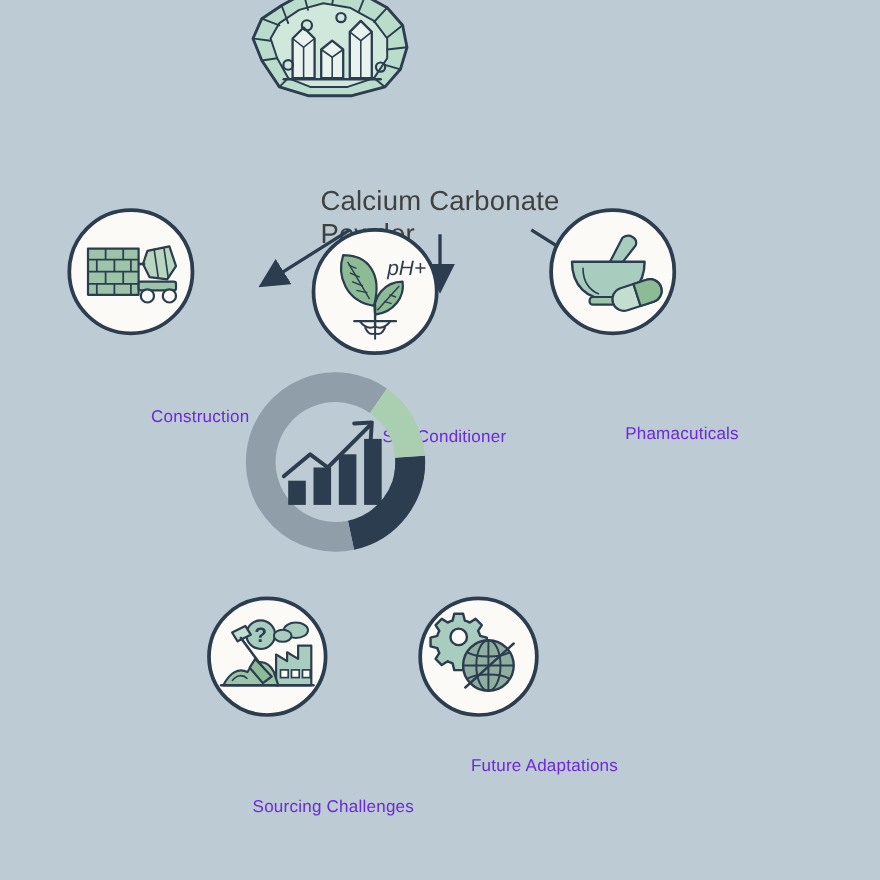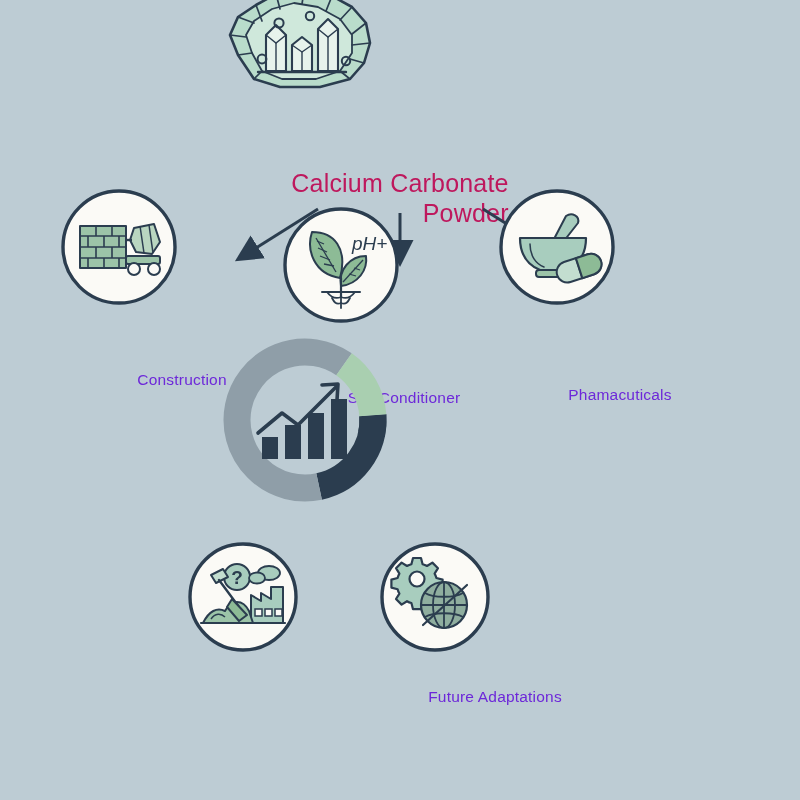--- a/index.html
+++ b/index.html
@@ -14,22 +14,22 @@
     position:absolute;
     text-align:center;
     color:#6d28d9;
     font-size:15.5px;
     letter-spacing:.2px;
     white-space:nowrap;
     transform:translateX(-50%);
   }
   .title-txt{
     position:absolute;
-    text-align:right;
-    color:#be185d;
+    text-align:left;
+    color:#404040;
     font-size:25px;
     line-height:30px;
     letter-spacing:.2px;
     transform:translateX(-50%);
     white-space:nowrap;
   }
   .circle-wrap{position:absolute;transform:translate(-50%,-50%);}
   svg{display:block;overflow:visible;}
 </style>
 </head>
@@ -248,20 +248,21 @@
         <path d="M28 82 C32 76 38 76 42 80" stroke="#2b3d4f" stroke-width="1.4" fill="none"></path>
 
         <path d="M28 38 L40 32 L45 40 L33 46 Z" fill="#c3ded0" stroke="#2b3d4f" stroke-width="2" stroke-linejoin="round"></path>
         <path d="M36 43 L56 70" stroke="#2b3d4f" stroke-width="2.4" stroke-linecap="round"></path>
         <path d="M49 62 L64 78 L56 84 L44 70 Z" fill="#8dbb96" stroke="#2b3d4f" stroke-width="2" stroke-linejoin="round"></path>
 
         <path d="M18 86 L102 86" stroke="#2b3d4f" stroke-width="2.2" stroke-linecap="round"></path>
       </g>
     </svg>
   </div>
+  <div class="node-label" style="left:303px;top:725px;">Sourcing Challenges</div>
 
   <div class="circle-wrap" style="left:495px;top:657px;">
     <svg width="120" height="120" viewBox="0 0 120 120" style="transform:translate(-60px,-60px)">
       <circle cx="60" cy="60" r="53" fill="#fbfaf6" stroke="#2b3d4f" stroke-width="3.4"></circle>
 
       <g transform="translate(42,42)">
         <path d="M-4 -21 h8 l1.6 6.2 a15 15 0 0 1 4.4 1.8 l5.4 -3.4 l5.6 5.6 l-3.4 5.4 a15 15 0 0 1 1.8 4.4 l6.2 1.6 v8 l-6.2 1.6 a15 15 0 0 1 -1.8 4.4 l3.4 5.4 l-5.6 5.6 l-5.4 -3.4 a15 15 0 0 1 -4.4 1.8 l-1.6 6.2 h-8 l-1.6 -6.2 a15 15 0 0 1 -4.4 -1.8 l-5.4 3.4 l-5.6 -5.6 l3.4 -5.4 a15 15 0 0 1 -1.8 -4.4 l-6.2 -1.6 v-8 l6.2 -1.6 a15 15 0 0 1 1.8 -4.4 l-3.4 -5.4 l5.6 -5.6 l5.4 3.4 a15 15 0 0 1 4.4 -1.8 Z" fill="#a8cdbe" stroke="#2b3d4f" stroke-width="2.2" stroke-linejoin="round"></path>
         <circle cx="0" cy="0" r="7.5" fill="#fbfaf6" stroke="#2b3d4f" stroke-width="2.2"></circle>
       </g>
 

